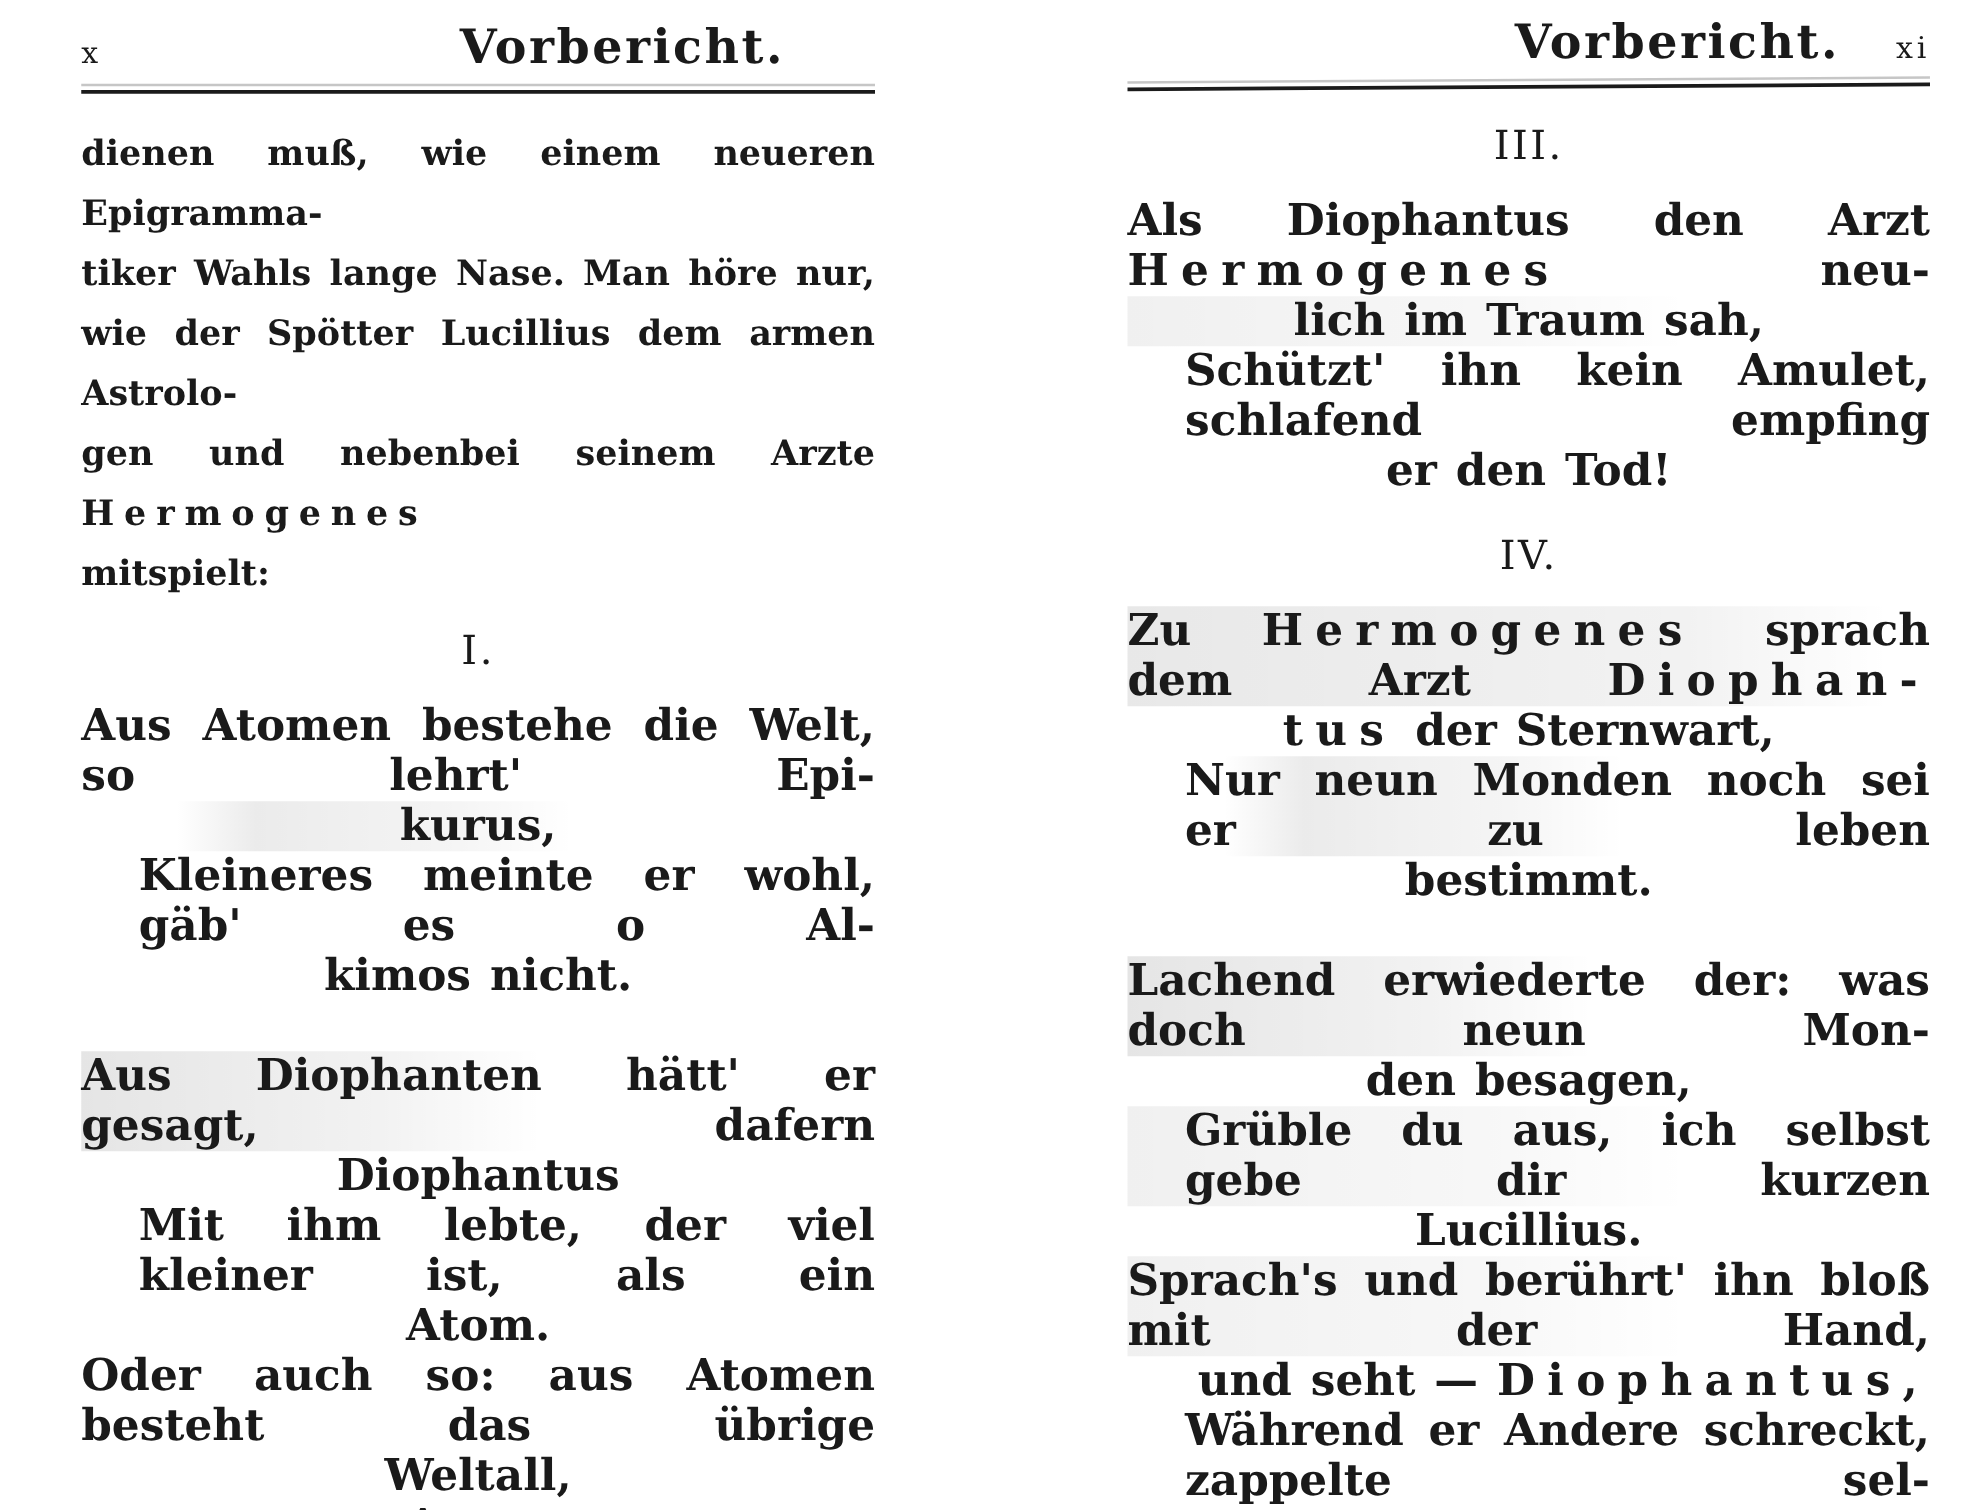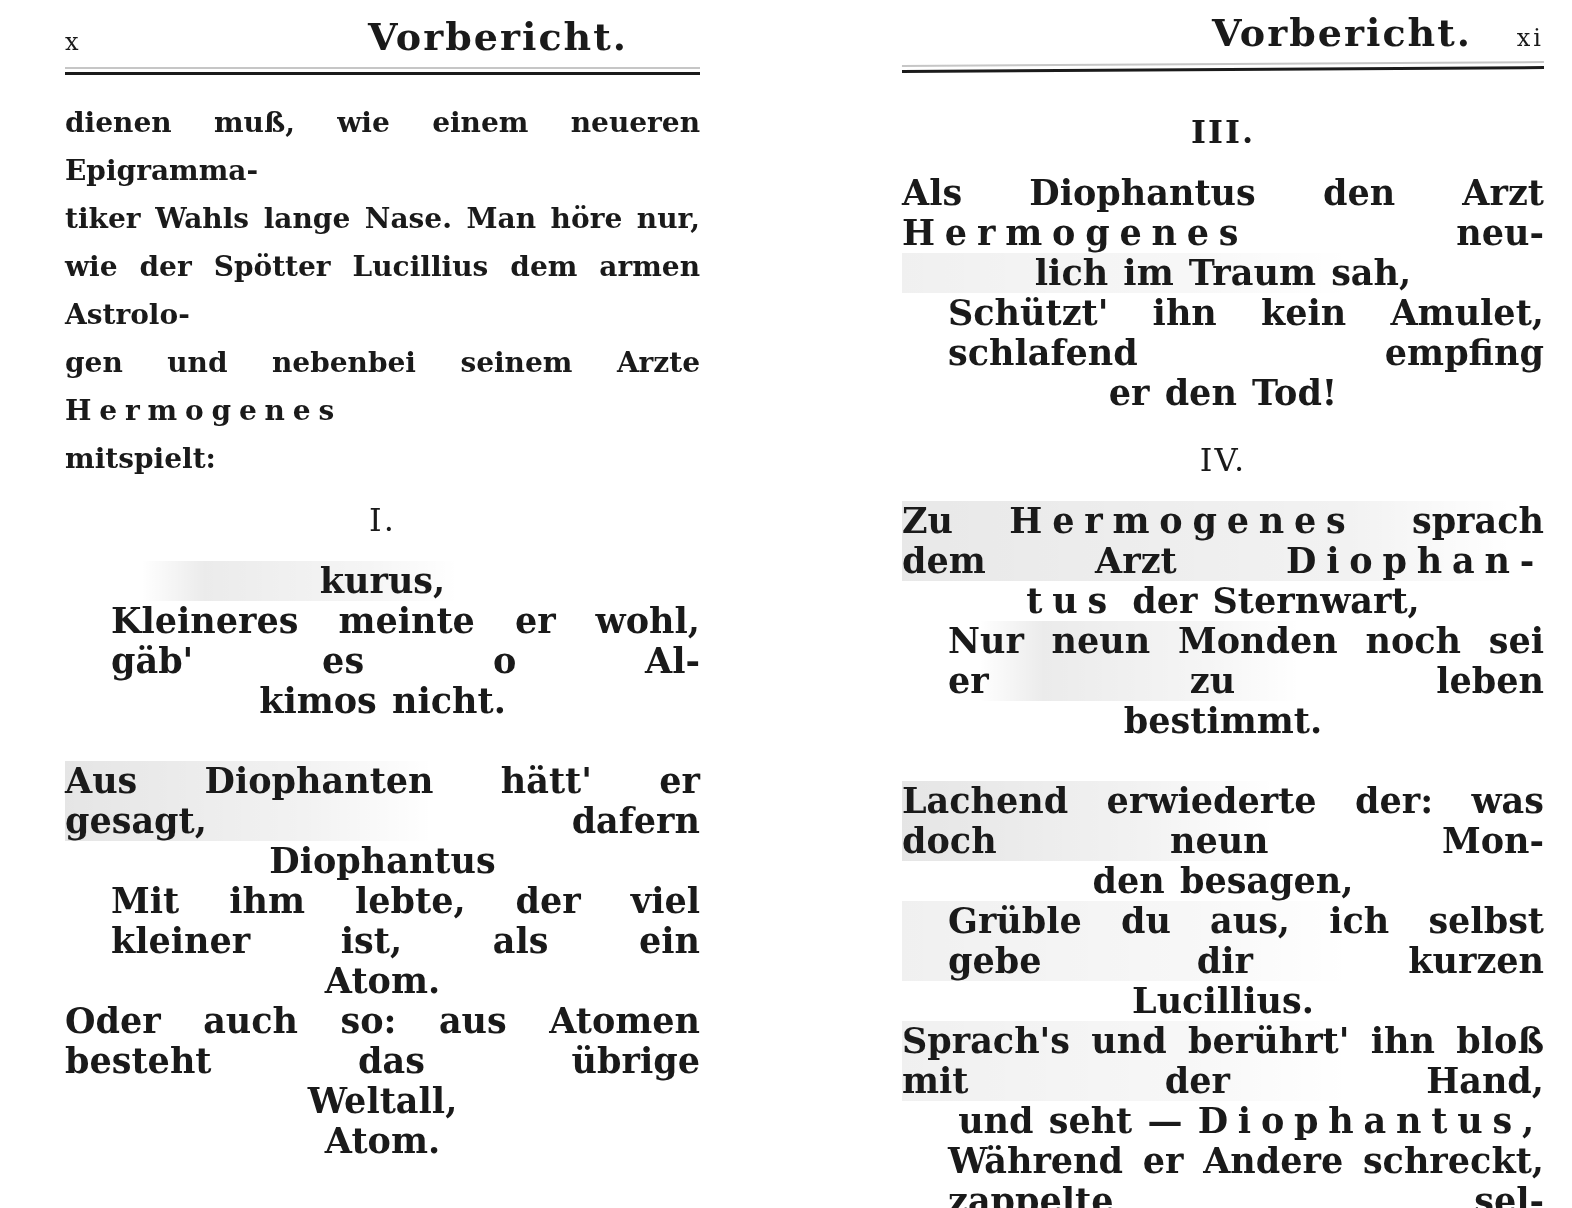--- a/index.html
+++ b/index.html
@@ -21,21 +21,21 @@
   .rule{height:3px;background:#1b1b1b;margin-top:13px;position:relative;}
   .rule:after{content:"";position:absolute;left:0;right:0;top:-5px;height:2px;background:rgba(27,27,27,.25);}
   .page.right .rule{transform:rotate(-0.35deg);}
   
   .intro{margin-top:24px;}
   .pline{font-size:28px;line-height:48px;font-weight:700;
          text-align:justify;text-align-last:justify;word-spacing:4px;}
   .pline.lastline{text-align-last:left;}
   .sechead{font-size:32px;font-weight:400;text-align:center;letter-spacing:2px;}
   .mh1{margin-top:18px;}
-  .mh3{margin-top:42px;font-weight:bold;}  .mh4{margin-top:28px;}
+  .mh3{margin-top:26px;}  .mh4{margin-top:28px;}
   .verse{margin-top:22px;}
   .vline{font-size:35px;line-height:40px;font-weight:700;word-spacing:3px;}
   .flush{text-align:justify;text-align-last:justify;}
   .ind{padding-left:46px;text-align:justify;text-align-last:justify;}
   .ctr{text-align:center;}
   .rgt{text-align:right;}
   .sp{letter-spacing:0.28em;}
   
   .sm-left{background:linear-gradient(90deg,rgba(0,0,0,0.10),rgba(0,0,0,0.05) 38%,rgba(0,0,0,0) 58%);margin-top:40px;}
   .sm-mid{background:linear-gradient(90deg,rgba(0,0,0,0) 12%,rgba(0,0,0,0.08) 22%,rgba(0,0,0,0.04) 48%,rgba(0,0,0,0) 62%);}
@@ -56,20 +56,21 @@
   <div class="intro">
     <div class="pline">dienen muß, wie einem neueren Epigramma-</div>
     <div class="pline">tiker Wahls lange Nase.  Man höre nur,</div>
     <div class="pline">wie der Spötter Lucillius dem armen Astrolo-</div>
     <div class="pline"><span>gen und nebenbei seinem Arzte </span><span class="sp">Hermogenes</span></div>
     <div class="pline lastline">mitspielt:</div>
   </div>
 
   <div class="sechead mh1">I.</div>
   <div class="verse">
+    <div class="vline flush">Aus Atomen bestehe die Welt, so lehrt' Epi-</div>
     <div class="vline ctr sm-mid">kurus,</div>
     <div class="vline ind">Kleineres meinte er wohl, gäb' es o Al-</div>
     <div class="vline ctr">kimos nicht.</div>
     <div class="vline flush sm-left">Aus Diophanten hätt' er gesagt, dafern</div>
     <div class="vline ctr">Diophantus</div>
     <div class="vline ind">Mit ihm lebte, der viel kleiner ist, als ein</div>
     <div class="vline ctr">Atom.</div>
     <div class="vline flush">Oder auch so: aus Atomen besteht das übrige</div>
     <div class="vline ctr">Weltall,</div>
     <div class="vline ctr">Atom.</div>

